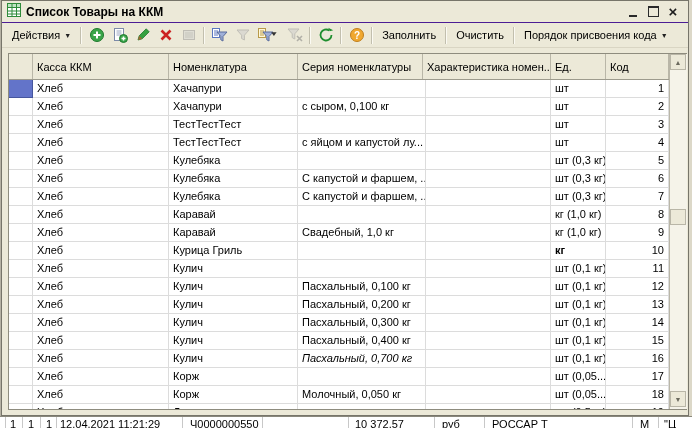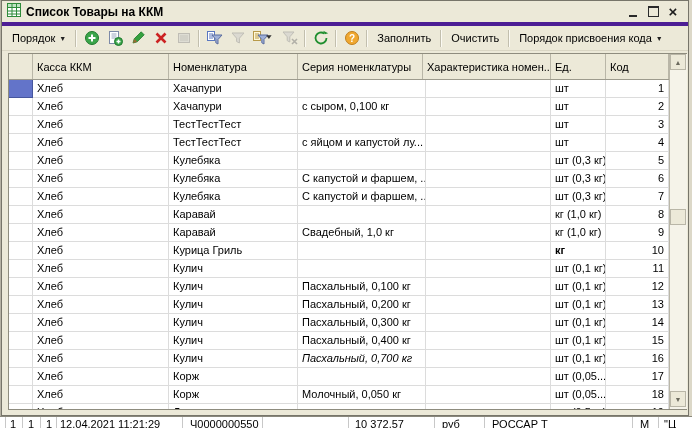--- a/index.html
+++ b/index.html
@@ -6,21 +6,21 @@
   body{
     width:692px;height:428px;position:relative;overflow:hidden;
     background:#b6b2a4;font-family:"Liberation Sans",sans-serif;color:#000;
   }
   
   .win{position:absolute;left:1px;top:0;width:686px;height:414px;
     background:#ece9d8;border:1px solid #77756a;}
   .right-sliver{position:absolute;left:689px;top:0;width:3px;height:428px;background:#dcd8c8;}
   
   .titlebar{height:21px;display:flex;align-items:center;padding:0 5px;background:#ece9d8;
-    border-bottom:4px solid #4c1d95;}
+    border-bottom:1px solid #4c1d95;}
   .title-text{font-weight:bold;font-size:12px;margin-left:5px;flex:1;
     white-space:nowrap;overflow:hidden;}
   .winctl{width:20px;height:16px;display:flex;align-items:center;justify-content:center;}
   .glyph-min{width:8px;height:2px;background:#2a2a2a;margin-top:9px;}
   .glyph-max{width:9px;height:8px;border:1px solid #2a2a2a;border-top-width:2px;}
   .glyph-close{font-size:15px;font-weight:bold;color:#1e1e1e;line-height:14px;}
   
   .toolbar{height:24px;display:flex;align-items:center;padding:0 4px;background:#ece9d8;
     border-bottom:1px solid #d9d5c3;}
   .tbtn{font-size:11px;padding:2px 5px;display:flex;align-items:center;gap:4px;
@@ -81,21 +81,21 @@
     <span class="winctl">
         <span class="glyph-max"></span>
       </span>
     <span class="winctl">
         <span class="glyph-close">×</span>
       </span>
   </div>
 
   <div class="toolbar">
     <span class="tbtn">
-      <span>Порядок</span>
+      <span>Действия</span>
       <span class="caret">▼</span>
     </span>
     <span class="sep"></span>
 
     <span class="icon">
       <svg width="16" height="16" viewBox="0 0 16 16">
         <circle cx="8" cy="8" r="6.5" fill="#3aa54a" stroke="#1f7a2d"></circle>
         <path d="M8 4.5v7M4.5 8h7" stroke="#ffffff" stroke-width="2"></path>
       </svg>
     </span>

